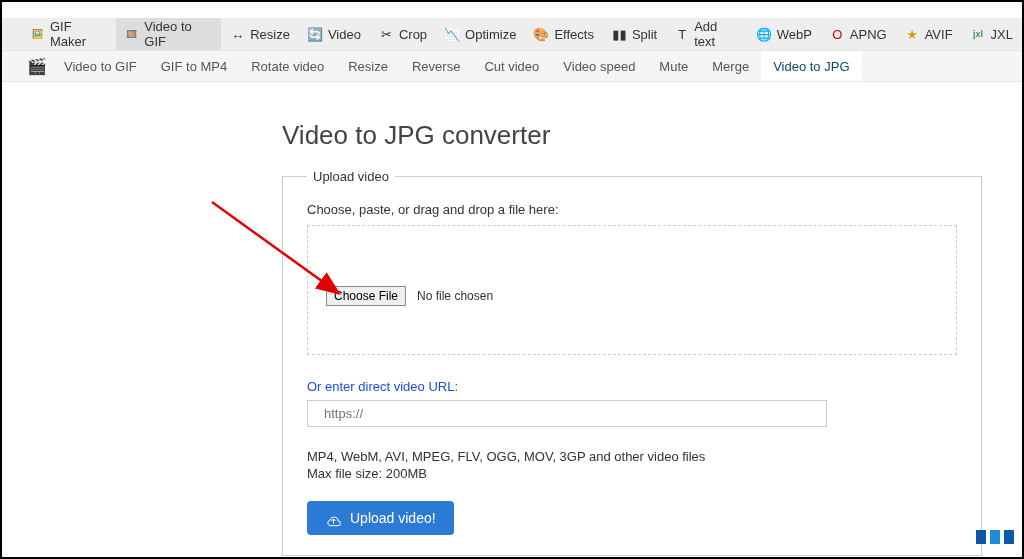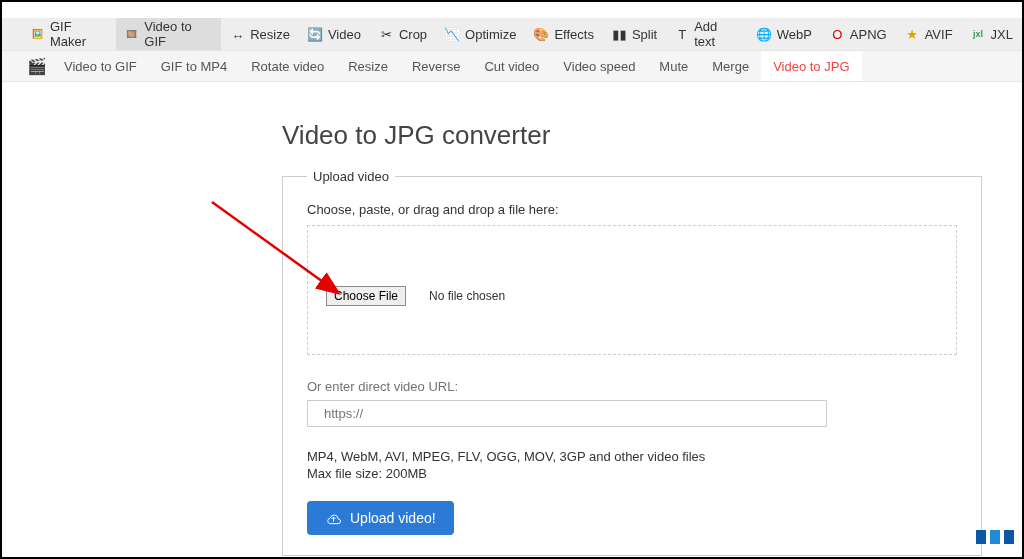--- a/index.html
+++ b/index.html
@@ -6,35 +6,35 @@
     body { font-family: "Segoe UI", Arial, sans-serif; font-size: 13px; color: #333; background: #fff; }
     .frame { border: 2px solid #000; width: 1024px; height: 559px; position: relative; overflow: hidden; background: #fff; }
     .whitestrip { height: 16px; background: #fff; }
     .topbar { background: #eee; display: flex; align-items: stretch; height: 32px; padding-left: 20px; }
     .topbar .tab { display: flex; align-items: center; gap: 5px; padding: 0 9px; cursor: pointer; font-size: 13px; color: #333; }
     .topbar .tab.active { background: #dddddd; }
     .topbar .tab .ic { width: 15px; height: 15px; display: inline-flex; align-items: center; justify-content: center; font-size: 13px; }
     .subbar { background: #f5f5f5; display: flex; align-items: stretch; height: 32px; border-top: 1px solid #e6e6e6; border-bottom: 1px solid #e6e6e6; padding-left: 20px; }
     .subbar .camicon { width: 30px; display: flex; align-items: center; justify-content: center; font-size: 16px; padding: 0 4px; }
     .subbar .stab { display: flex; align-items: center; padding: 0 12px; cursor: pointer; font-size: 13px; color: #555; }
-    .subbar .stab.active { background: #fff; color: #ef4444; }
+    .subbar .stab.active { background: #fff; color: #0c4a6e; }
     .content { padding: 20px 40px 20px 280px; }
     h1 { font-size: 26px; font-weight: 400; color: #444; margin: 18px 0 18px 0; }
     fieldset { border: 1px solid #ccc; padding: 0 24px 20px 24px; }
     legend { padding: 0 6px; font-size: 13px; color: #333; }
     .ftxt { color: #333; margin: 18px 0 8px 0; font-size: 13px; }
     .dashed { border: 1px dashed #ccc; height: 130px; position: relative; }
-    .choose-wrap { position: absolute; left: 18px; top: 60px; display: flex; align-items: center; gap: 16px; }
+    .choose-wrap { position: absolute; left: 18px; top: 60px; display: flex; align-items: center; gap: 4px; }
     .choose-btn { background: #efefef; border: 1px solid #888; padding: 2px 7px; font-size: 12px; cursor: pointer; font-family: Arial; }
     .nofile { font-size: 12px; color: #333; margin-left: 7px; }
-    .urllbl { margin: 24px 0 6px 0; font-size: 13px; color: #737373; }
+    .urllbl { margin: 24px 0 6px 0; font-size: 13px; color: #1d4ed8; }
     .urlinput { width: 520px; border: 1px solid #ccc; padding: 5px 16px; font-size: 13px; color: #888; font-family: inherit; }
     .formats { margin: 22px 0 2px 0; font-size: 13px; color: #333; }
     .maxs { font-size: 13px; color: #333; }
-    .uploadbtn { margin-top: 20px; background: #2b7bd6; color: #fff; border: none; border-radius: 4px; padding: 9px 18px; font-size: 14px; cursor: pointer; display: inline-flex; align-items: center; gap: 8px; }
+    .uploadbtn { margin-top: 20px; background: #2b7bd6; color: #fff; border: none; border-radius: 4px; padding: 9px 18px; font-size: 14px; cursor: pointer; display: inline-flex; align-items: flex-end; gap: 8px; }
     .uploadbtn .cloud { width: 17px; height: 12px; display: inline-block; }
     .arrow { position: absolute; left: 205px; top: 195px; pointer-events: none; }
     .watermark { position: absolute; right: 8px; bottom: 6px; font-size: 12px; color: #7aa0c9; font-weight: bold; }
   </style>
 </head>
 <body>
 
 <div class="frame">
   <div class="whitestrip"></div>
 

